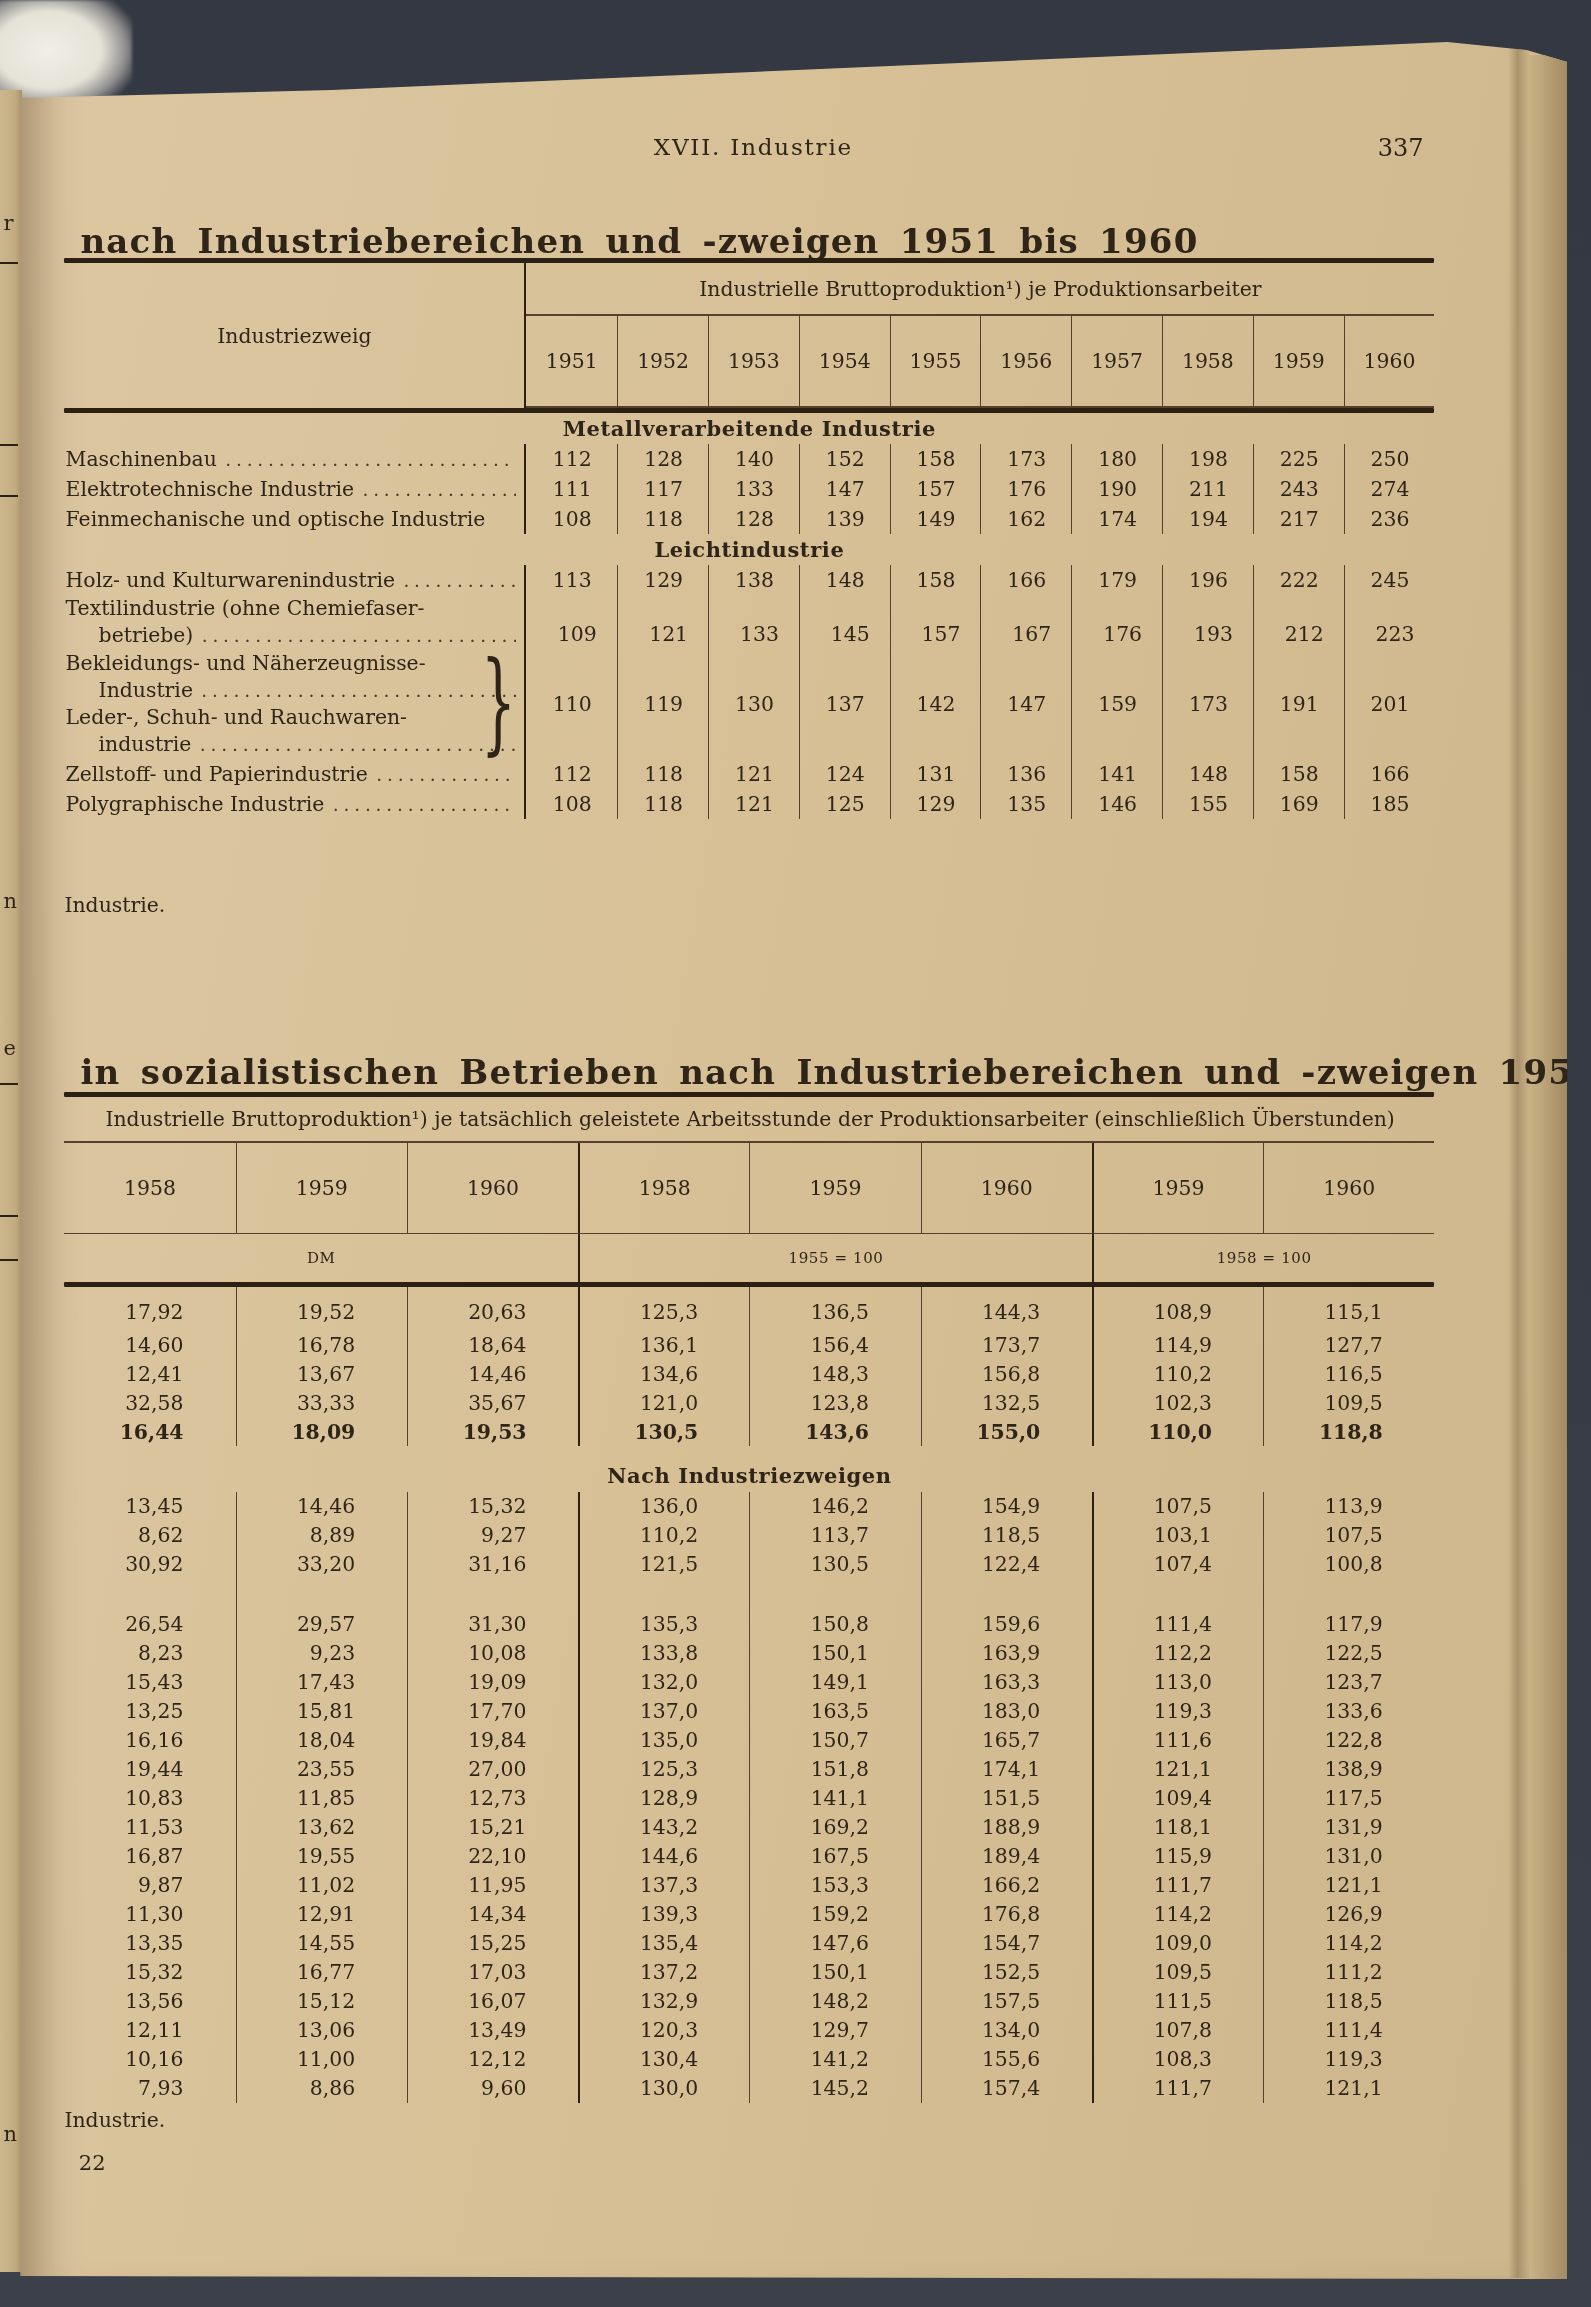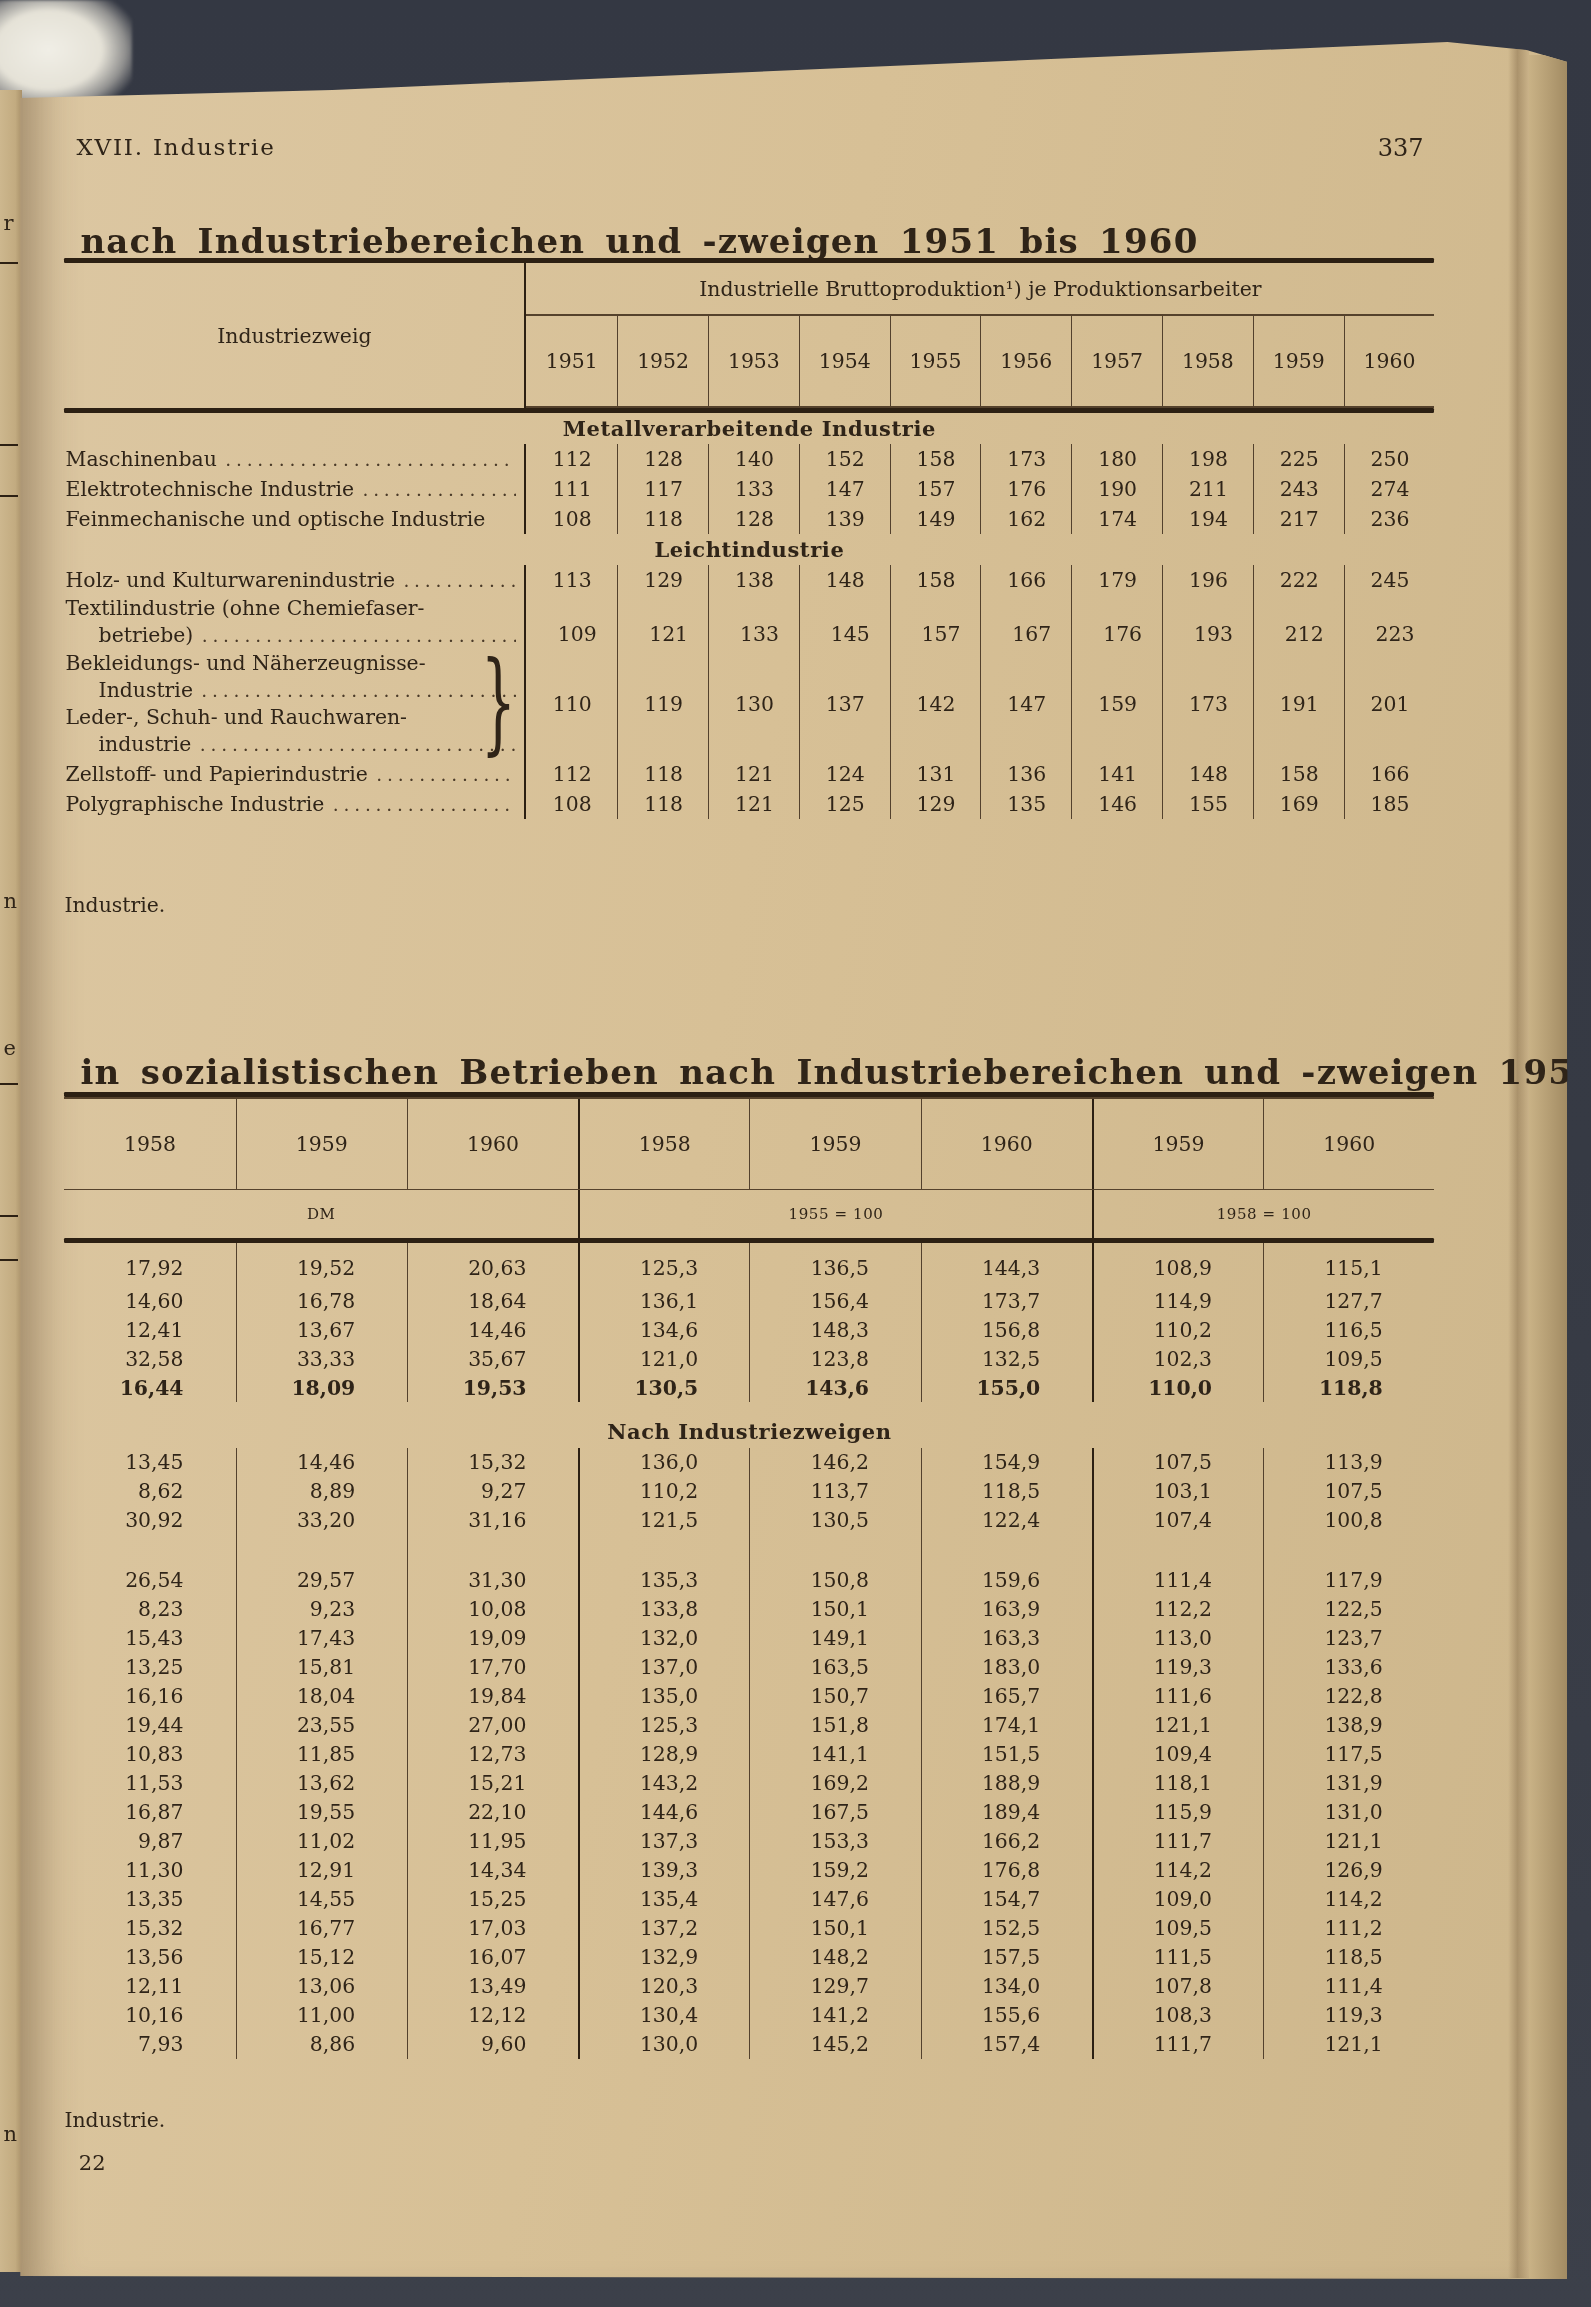--- a/index.html
+++ b/index.html
@@ -31,21 +31,21 @@
     clip-path:polygon(0px 98px,312px 90px,1427px 42px,1506px 50px,1547px 62px,1547px 2279px,0px 2276px);
     box-shadow:inset 42px 0 42px -24px rgba(70,48,24,.38), inset -4.8px 0 10.8px -3.6px rgba(60,40,20,.25);}
   .edge1{position:absolute;right:38px;top:48px;bottom:4.8px;width:21.6px;
     background:linear-gradient(90deg,rgba(150,125,90,.0),rgba(140,115,80,.55) 45%,rgba(190,165,125,.35));}
   .edge2{position:absolute;right:0;top:55px;bottom:0;width:38px;
     background:linear-gradient(90deg,#c9b286,#b49d73 55%,#a28b63);}
 
   .content{position:absolute;left:44px;top:0;width:1370px;height:100%;}
 
   .running-head{position:absolute;top:134px;left:0;width:100%;height:29px;}
-  .rh-center{position:absolute;left:12px;width:100%;text-align:left;font-size:23px;letter-spacing:1.8px;}
+  .rh-center{position:absolute;left:4px;width:100%;text-align:center;font-size:23px;letter-spacing:1.8px;}
   .rh-num{position:absolute;right:10.8px;top:0;font-size:24px;margin-left:17px;}
 
   .title{position:absolute;left:0;margin:16px;font-size:34px;font-weight:bold;letter-spacing:1.2px;word-spacing:7.2px;white-space:nowrap;}
   .t1pos{top:205px;}
   .t2pos{top:1036px;}
 
   .table{position:absolute;left:0;width:1370px;}
   .t1{top:258px;}
   .t2{top:1092px;}
 
@@ -481,20 +481,21 @@
             </div>
           </div>
       </div>
 
       <div class="margin-note">Industrie.</div>
 
       <h2 class="title t2pos">in sozialistischen Betrieben nach Industriebereichen und -zweigen 1958 bis 1960</h2>
 
       <div class="table t2">
         <div class="rule-thick" style="height:4.8px"></div>
+        <div class="t2-span">Industrielle Bruttoproduktion¹) je tatsächlich geleistete Arbeitsstunde der Produktionsarbeiter (einschließlich Überstunden)</div>
         <div class="rule-thin"></div>
         <div class="t2-years" id="t2-years">
             <div class="t2-ycell">1958</div>
             <div class="t2-ycell">1959</div>
             <div class="t2-ycell">1960</div>
             <div class="t2-ycell gsep">1958</div>
             <div class="t2-ycell">1959</div>
             <div class="t2-ycell">1960</div>
             <div class="t2-ycell gsep">1959</div>
             <div class="t2-ycell">1960</div>

